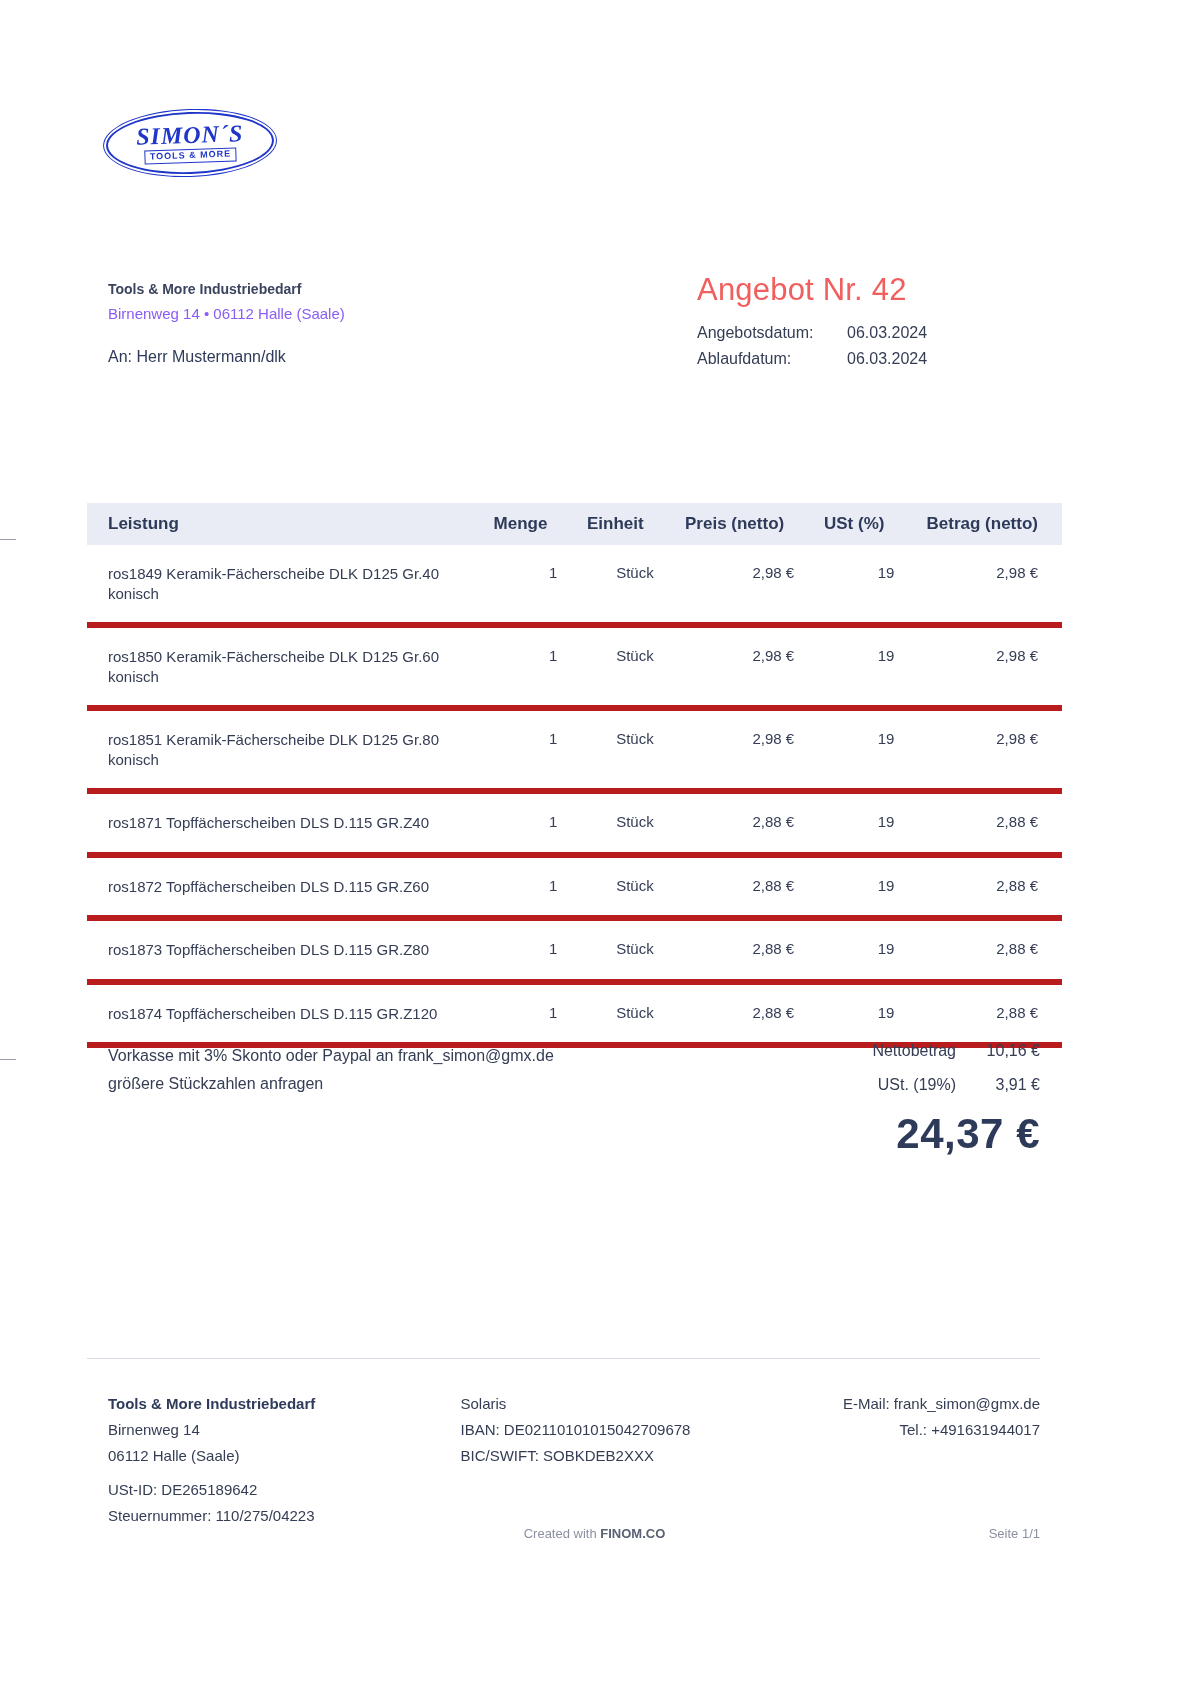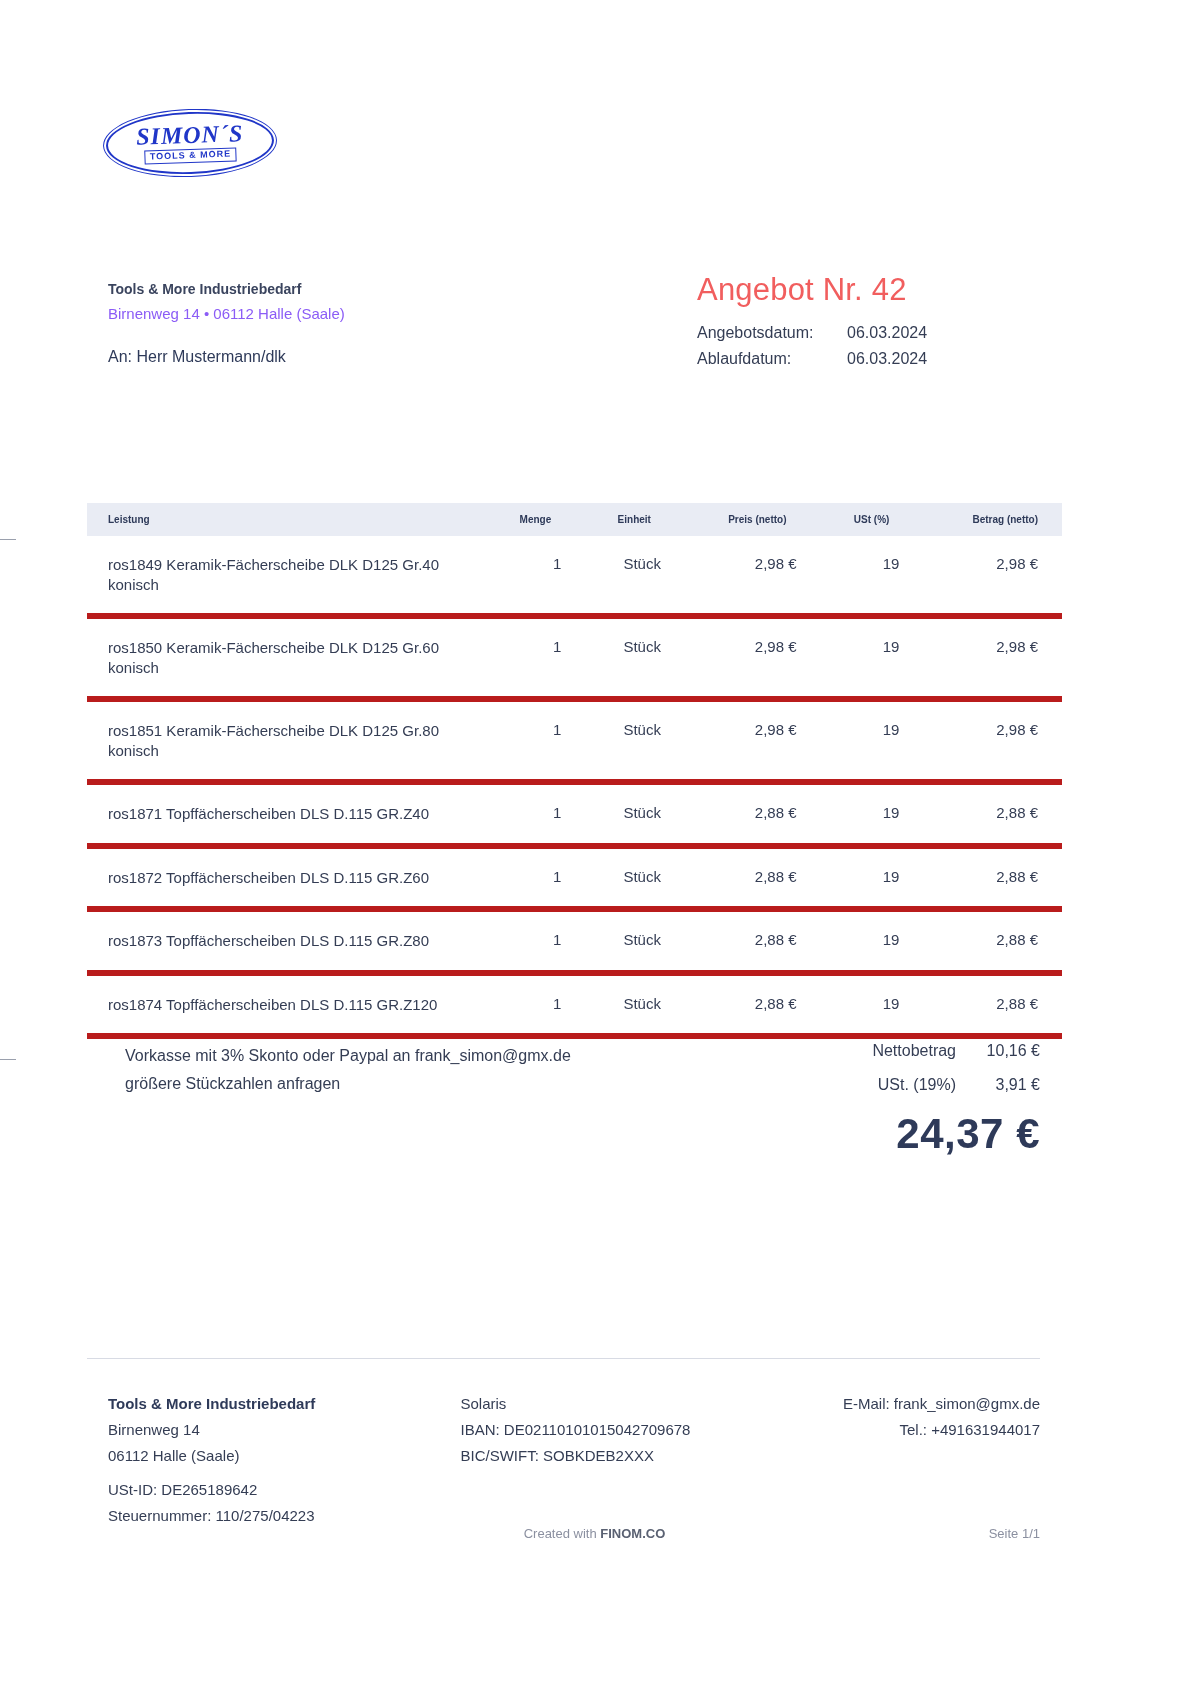--- a/index.html
+++ b/index.html
@@ -125,21 +125,21 @@
     border-collapse: collapse;
     font-size: 15px;
     color: #343d54;
   }
   table.items thead tr {
     background: #e9ecf4;
   }
   table.items th {
     font-weight: bold;
     color: #2e3a59;
-    font-size: 10px;
+    font-size: 17px;
     padding: 11px 18px;
     white-space: nowrap;
   }
   table.items th.col-leistung { text-align: left; padding-left: 21px; width: 385px; }
   table.items th.col-num { text-align: right; }
   table.items th.col-betrag { padding-right: 24px; }
   table.items td {
     padding: 19px 8px;
     border-bottom: 6px solid #b91c1c;
     vertical-align: top;
@@ -161,21 +161,20 @@
     right: 149px;
     display: flex;
     justify-content: space-between;
     align-items: flex-start;
   }
   .notes {
     width: 560px;
     font-size: 16px;
     line-height: 28px;
     color: #343d54;
-    margin-left: 17px;
   }
   .totals {
     text-align: right;
     font-size: 16px;
     color: #343d54;
   }
   .totals-line {
     display: flex;
     justify-content: flex-end;
     gap: 22px;

